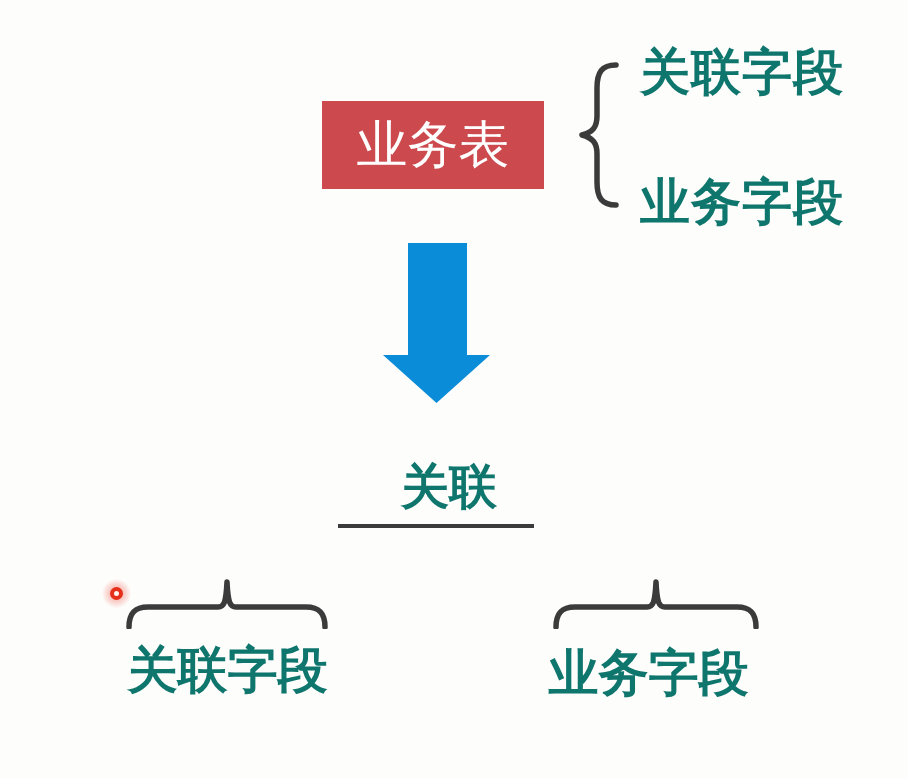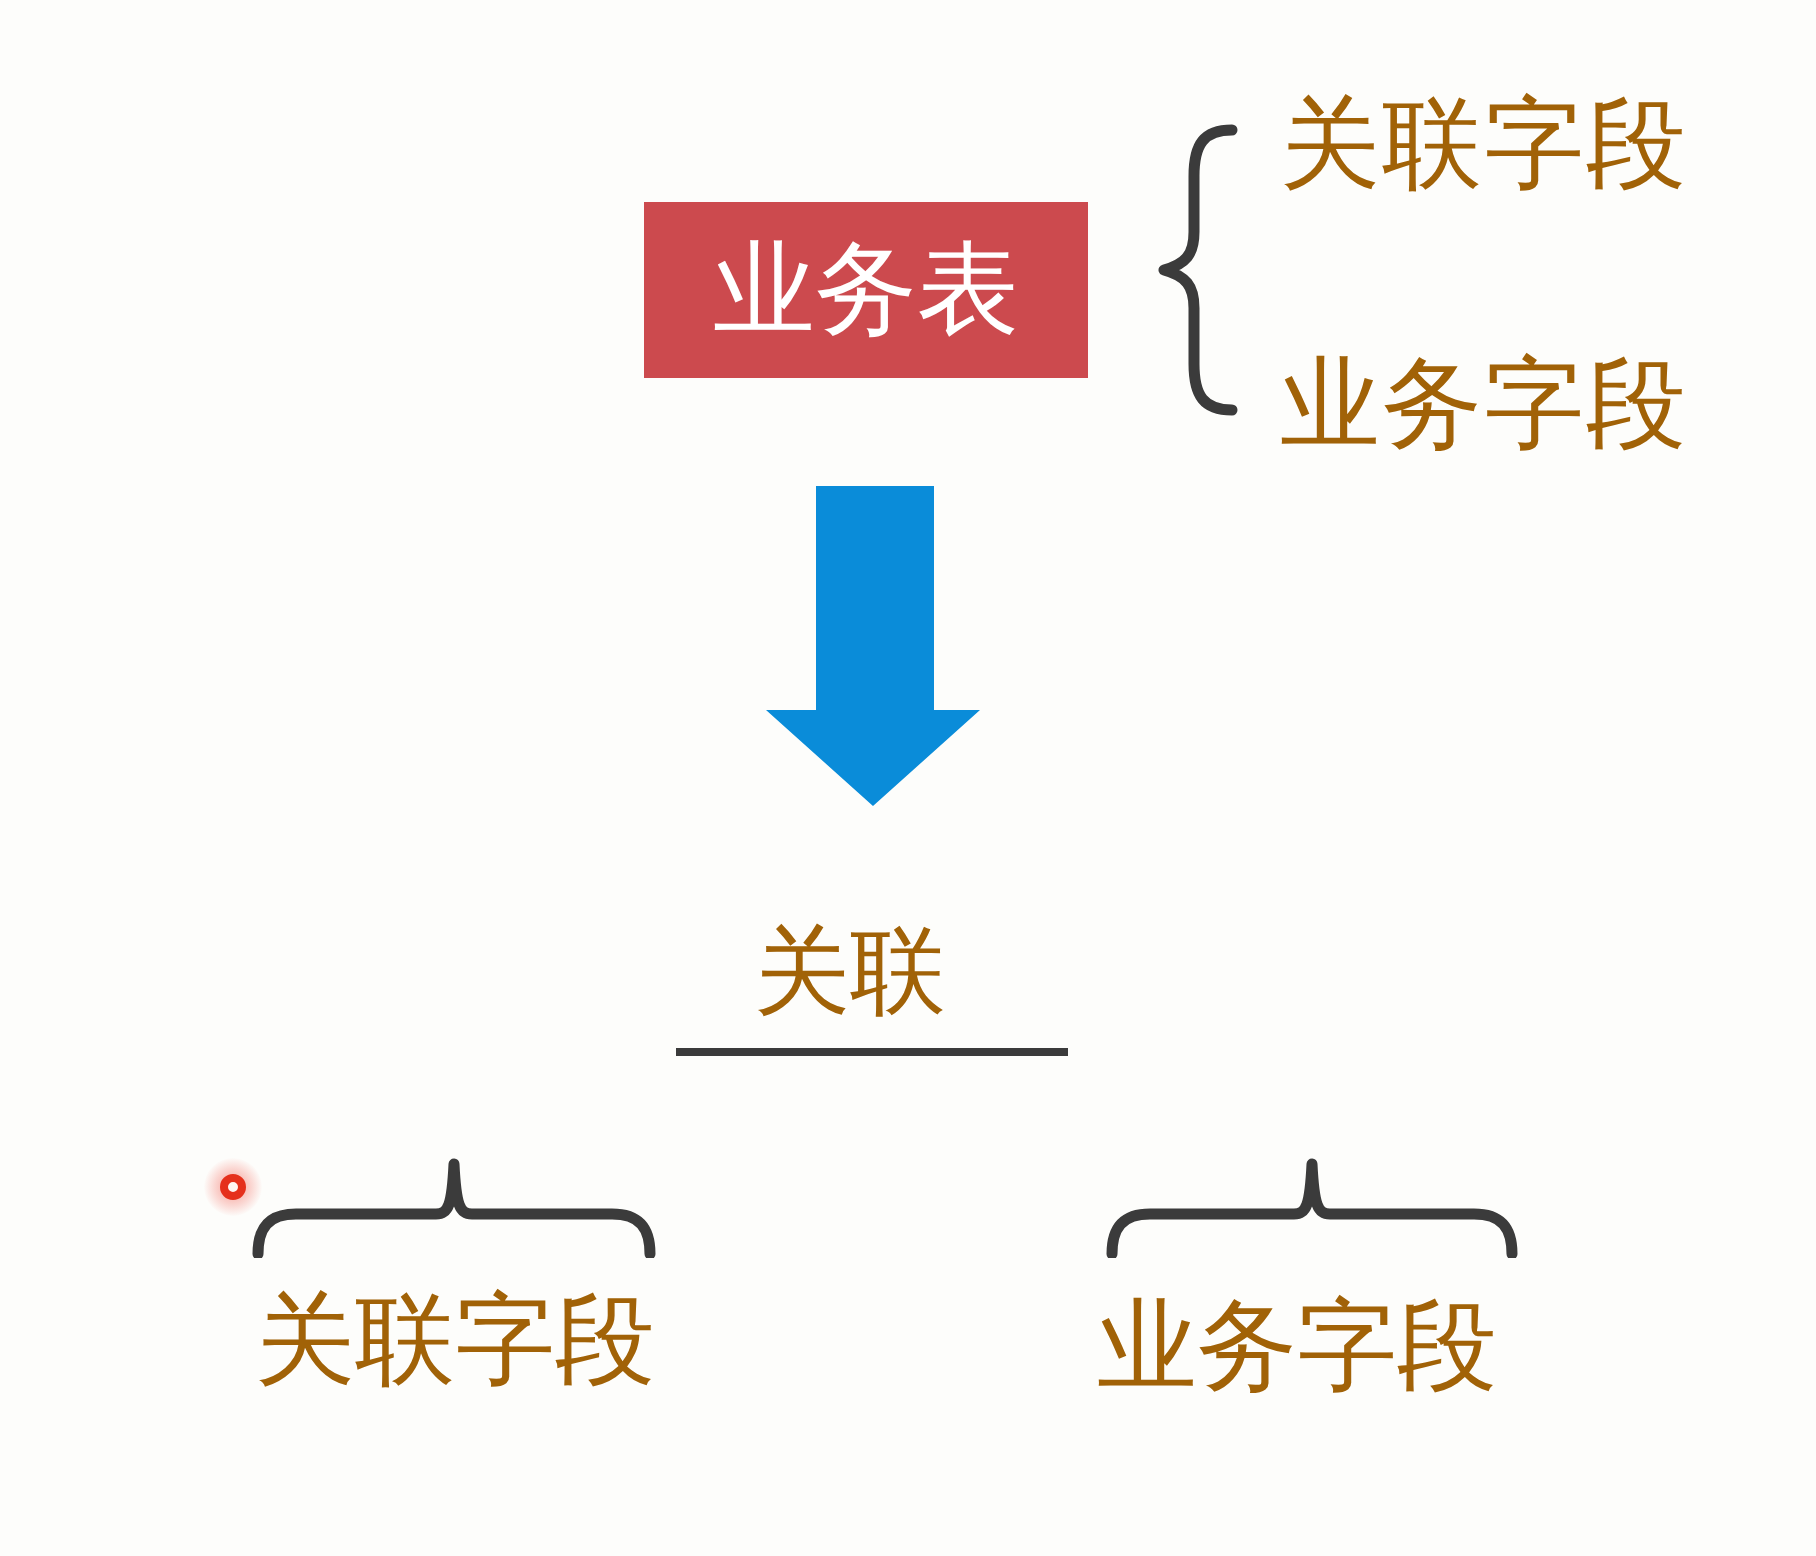--- a/index.html
+++ b/index.html
@@ -26,28 +26,29 @@
     letter-spacing: 0px;
   }
   #box-business { left: 322px; top: 101px; width: 222px; height: 88px; }
   #box-index    { left: 112px; top: 480px; width: 226px; height: 92px; }
   #box-content  { left: 534px; top: 480px; width: 228px; height: 91px; }
 
   .label {
     position: absolute;
     font-size: 50px;
     line-height: 1.08;
-    color: #a16207;
+    color: #0f766e;
     white-space: nowrap;
+    font-weight: bold;
   }
   #top-field-1 { left: 640px; top: 45px;  letter-spacing: 1px; }
   #top-field-2 { left: 640px; top: 175px; letter-spacing: 1px; }
   #relation-label {
     left: 377px; top: 461px; width: 120px;
-    text-align: left; font-size: 48px;
+    text-align: right; font-size: 48px;
   }
   #bottom-field-left  { left: 117px; top: 643px; width: 221px; text-align: center; }
   #bottom-field-right { left: 538px; top: 646px; width: 221px; text-align: center; }
 
   .svg-abs { position: absolute; display: block; }
   #brace-top      { left: 576px; top: 62px;  width: 44px;  height: 146px; }
   #arrow-down     { left: 383px; top: 243px; width: 107px; height: 160px; }
   #overbrace-left  { left: 126px; top: 577px; width: 202px; height: 52px; }
   #overbrace-right { left: 553px; top: 577px; width: 206px; height: 52px; }
 

